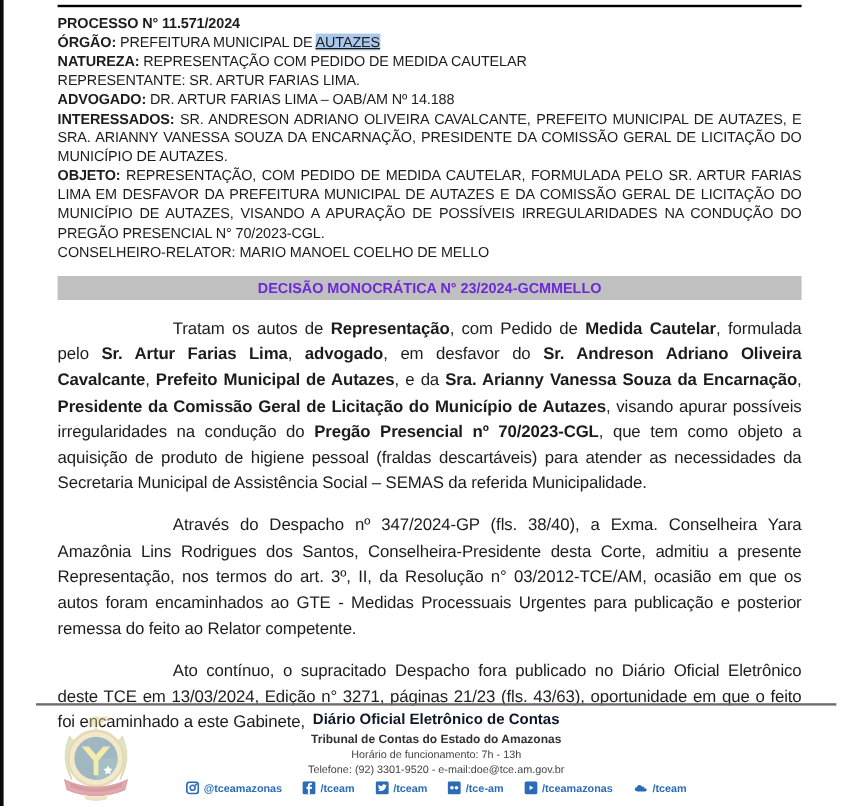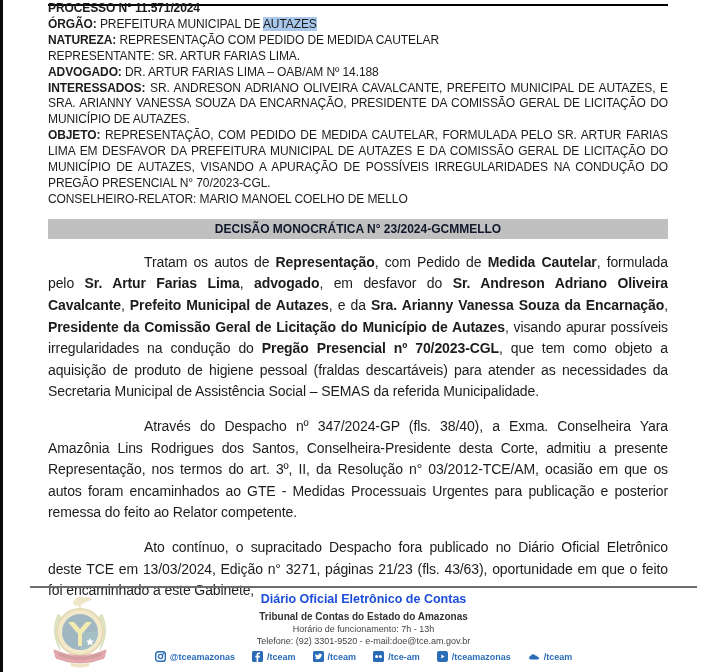--- a/index.html
+++ b/index.html
@@ -1,31 +1,31 @@
 <!DOCTYPE html>
 <html><head>
 <meta charset="utf-8">
 <style>
   html,body{margin:0;padding:0;}
   .page{position:relative;width:714px;height:672px;background:#ffffff;overflow:hidden;
         font-family:"Liberation Sans",sans-serif;color:#1c1c1c;}
   .left-rule{position:absolute;left:0;top:0;width:3px;height:672px;background:#0a0a0a;}
   .top-rule{position:absolute;left:48px;top:4px;width:620px;height:2px;background:#000;}
-  .content{position:absolute;left:48px;top:1px;width:620px;}
+  .content{position:absolute;left:48px;top:12px;width:620px;}
   .hdr p{margin:0;font-size:12px;line-height:15.9px;text-align:justify;letter-spacing:-0.1px;}
   .b{font-weight:bold;}
-  .hl{background:#a9c8ec;}
+  .hl{background:#a9c8ec;text-decoration:underline;}
   .decision-bar{margin-top:11px;background:#c0c0c0;height:20px;line-height:20px;
-                text-align:center;font-weight:bold;font-size:12px;color:#0f172a;}
+                text-align:center;font-weight:bold;font-size:12px;color:#6d28d9;}
   .para{margin:13px 0 0 0;font-size:14px;line-height:21.6px;text-align:justify;
         text-indent:96px;letter-spacing:-0.1px;}
   .footer-rule{position:absolute;left:30px;top:586px;width:667px;height:2px;background:#6e6e6e;}
   .logo{position:absolute;left:40px;top:592px;opacity:0.45;}
   .fblock{position:absolute;left:30px;top:592px;width:667px;text-align:center;color:#3a3a3a;}
-  .ftitle{font-size:12.5px;font-weight:bold;color:#1d4ed8;}
+  .ftitle{font-size:12.5px;font-weight:bold;color:#0f172a;}
   .forg{font-size:10px;font-weight:bold;margin-top:5px;color:#333;}
   .fline{font-size:9px;margin-top:2px;color:#444;}
   .social{margin-top:5px;display:flex;justify-content:center;gap:17px;align-items:center;}
   .soc{display:inline-flex;align-items:center;gap:4px;color:#2a6cb8;font-size:9px;font-weight:bold;cursor:pointer;}
   .soc svg{display:block;}
 </style>
 </head>
 <body>
 
 <div class="page">

